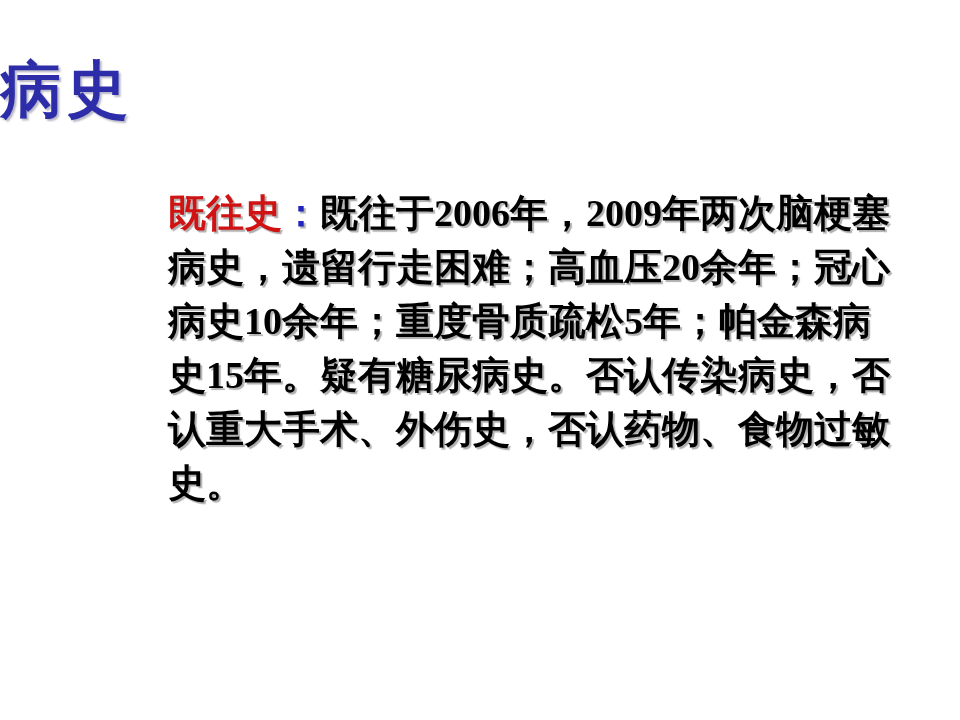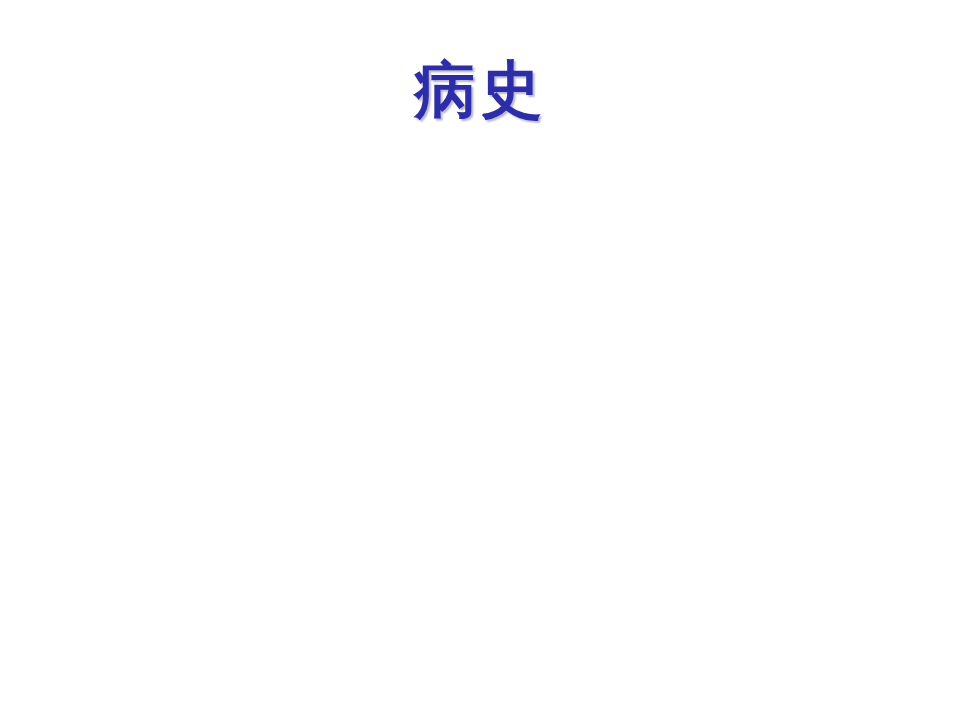--- a/index.html
+++ b/index.html
@@ -14,21 +14,21 @@
     background: #ffffff;
     overflow: hidden;
     font-family: "Liberation Serif", "DejaVu Serif", serif;
   }
   .title {
     position: absolute;
     top: 48px;
     left: 0;
     width: 960px;
     margin: 0;
-    text-align: center;
+    text-align: left;
     font-size: 62px;
     font-weight: bold;
     color: #2d2daa;
     letter-spacing: 4px;
     text-shadow: 2px 2px 2px #b8b8c8;
   }
   .body-block {
     position: absolute;
     top: 186px;
     left: 168px;
@@ -50,14 +50,29 @@
     color: #2323bf;
   }
 </style>
 </head>
 <body>
 
 <div class="slide">
 
   <h1 class="title">病史</h1>
 
+  <div class="body-block">
+
+    <p class="body-line"><span class="label-red">既往史</span><span class="colon-blue">：</span><span>既往于2006年，2009年两次脑梗塞</span></p>
+
+    <p class="body-line">病史，遗留行走困难；高血压20余年；冠心</p>
+
+    <p class="body-line">病史10余年；重度骨质疏松5年；帕金森病</p>
+
+    <p class="body-line">史15年。疑有糖尿病史。否认传染病史，否</p>
+
+    <p class="body-line">认重大手术、外伤史，否认药物、食物过敏</p>
+
+    <p class="body-line">史。</p>
+
+  </div>
 
 </div>
 
 </body></html>

